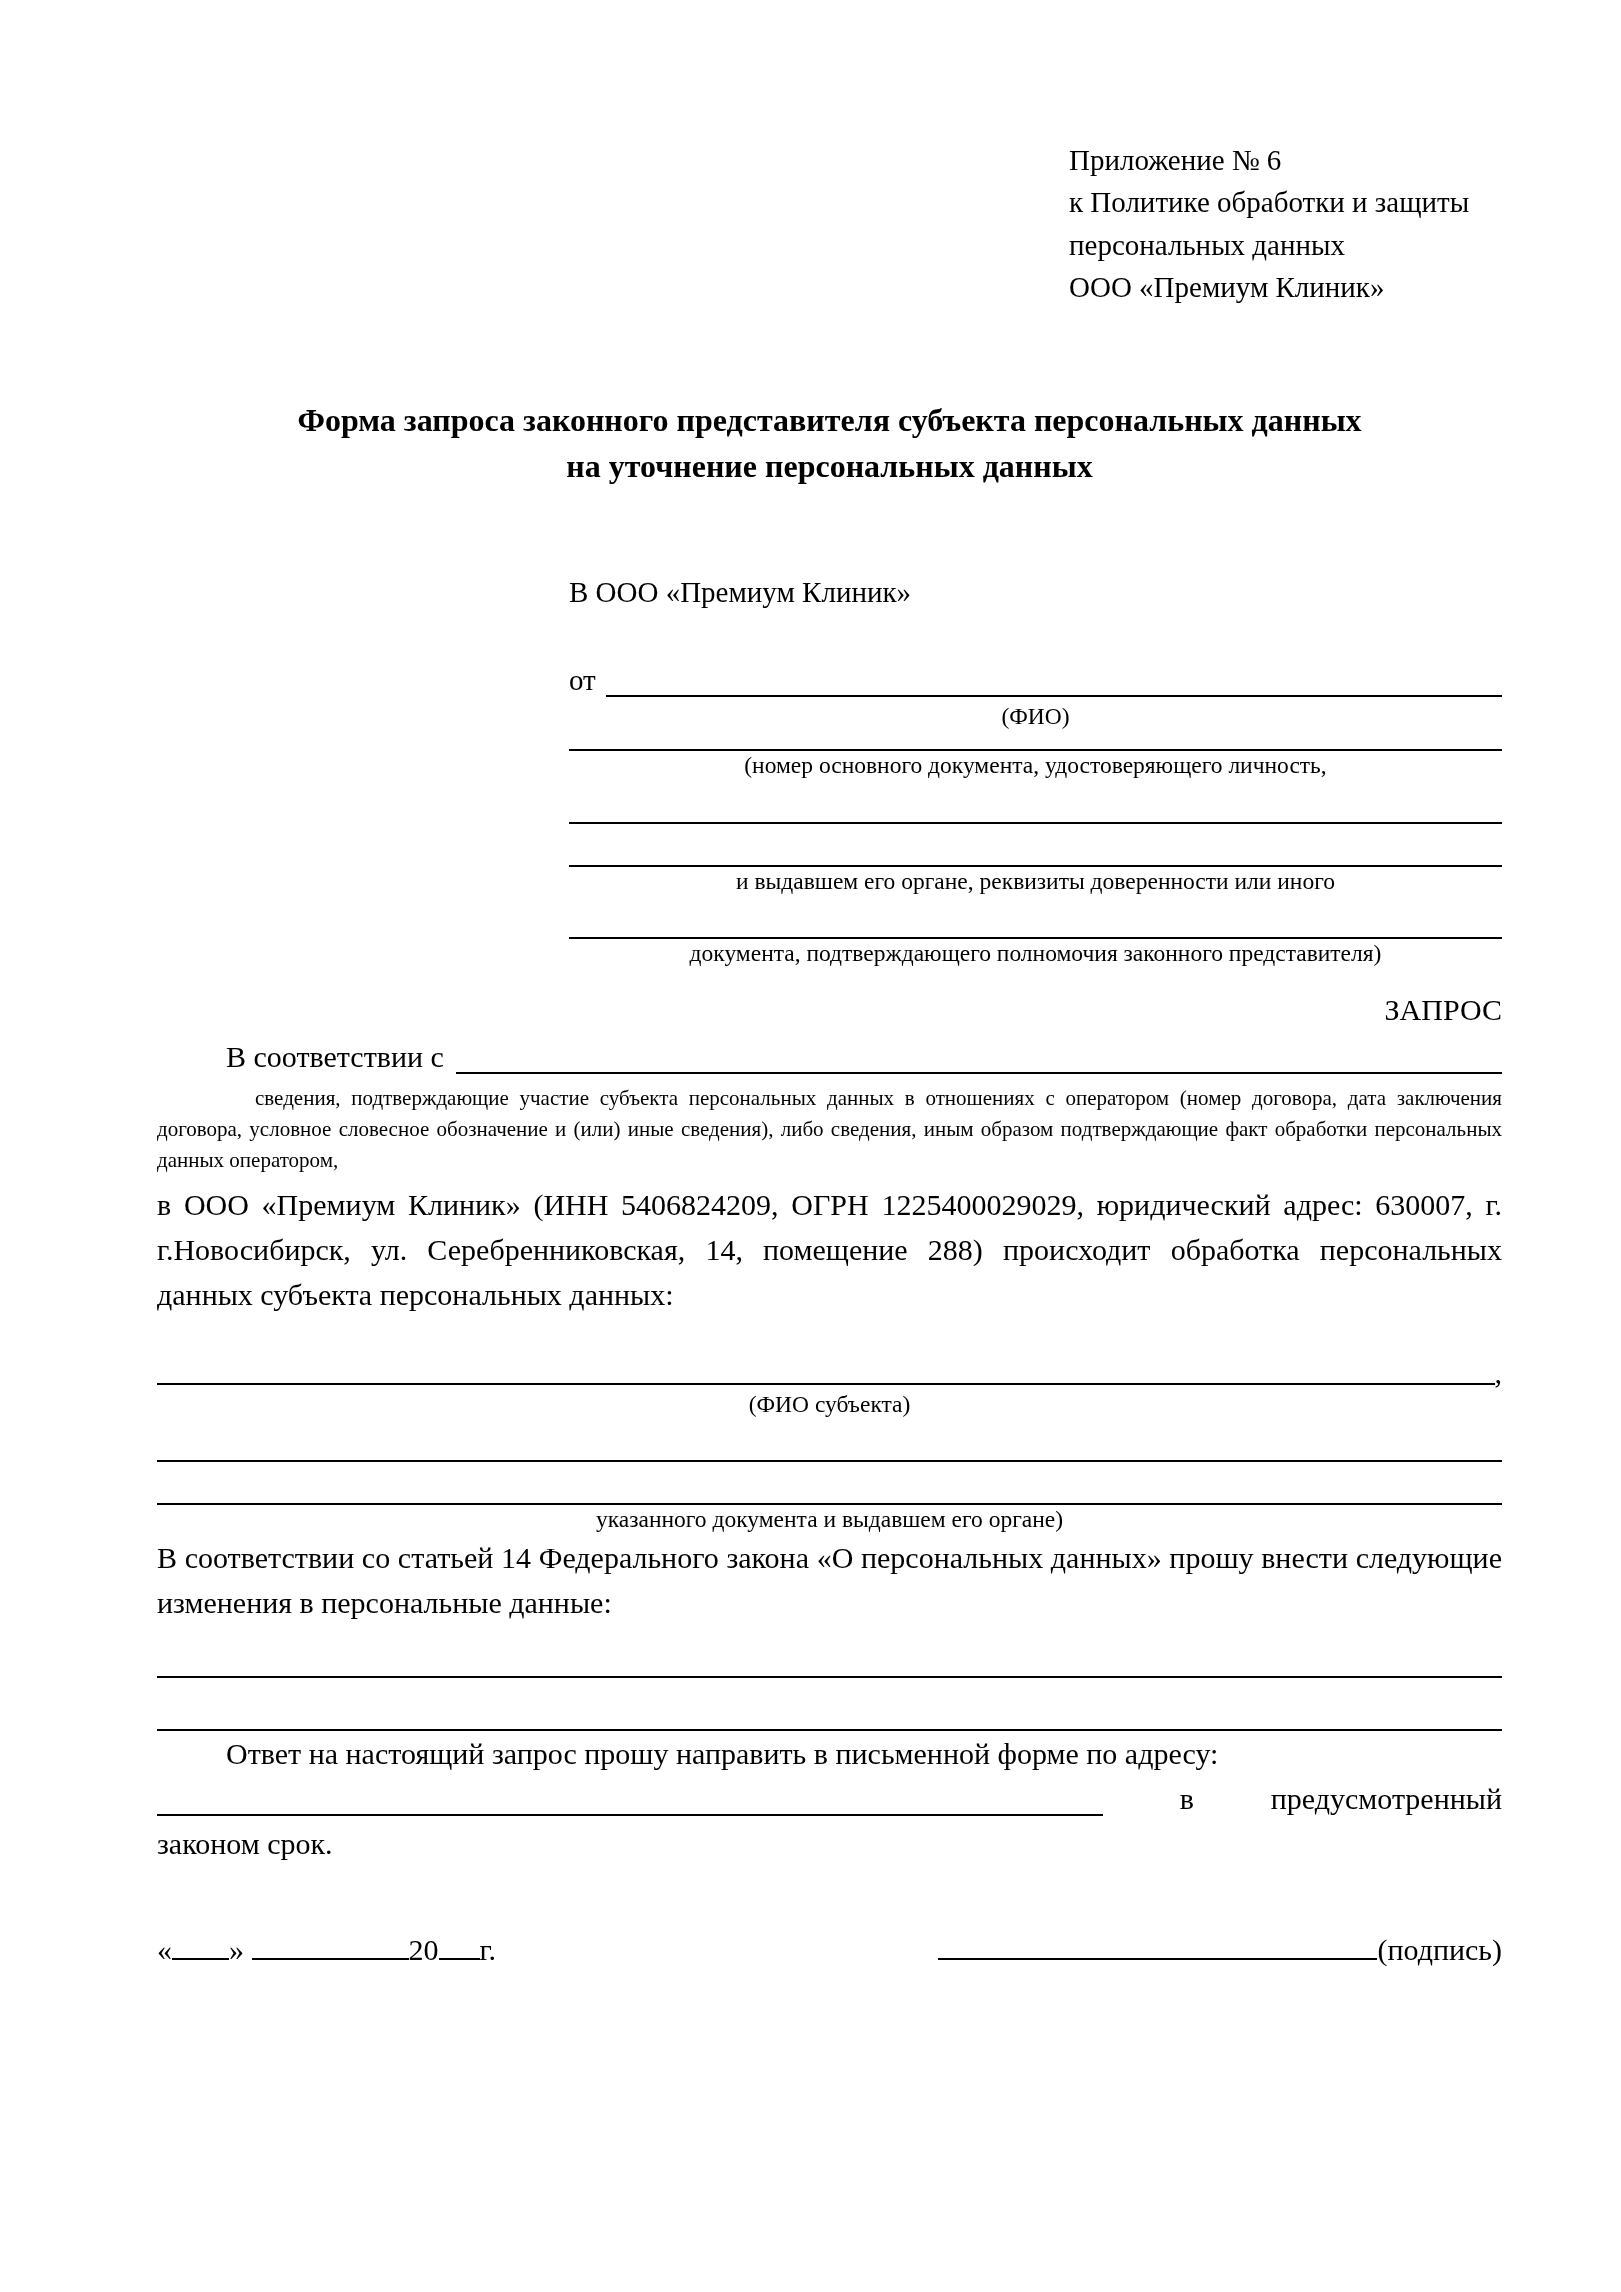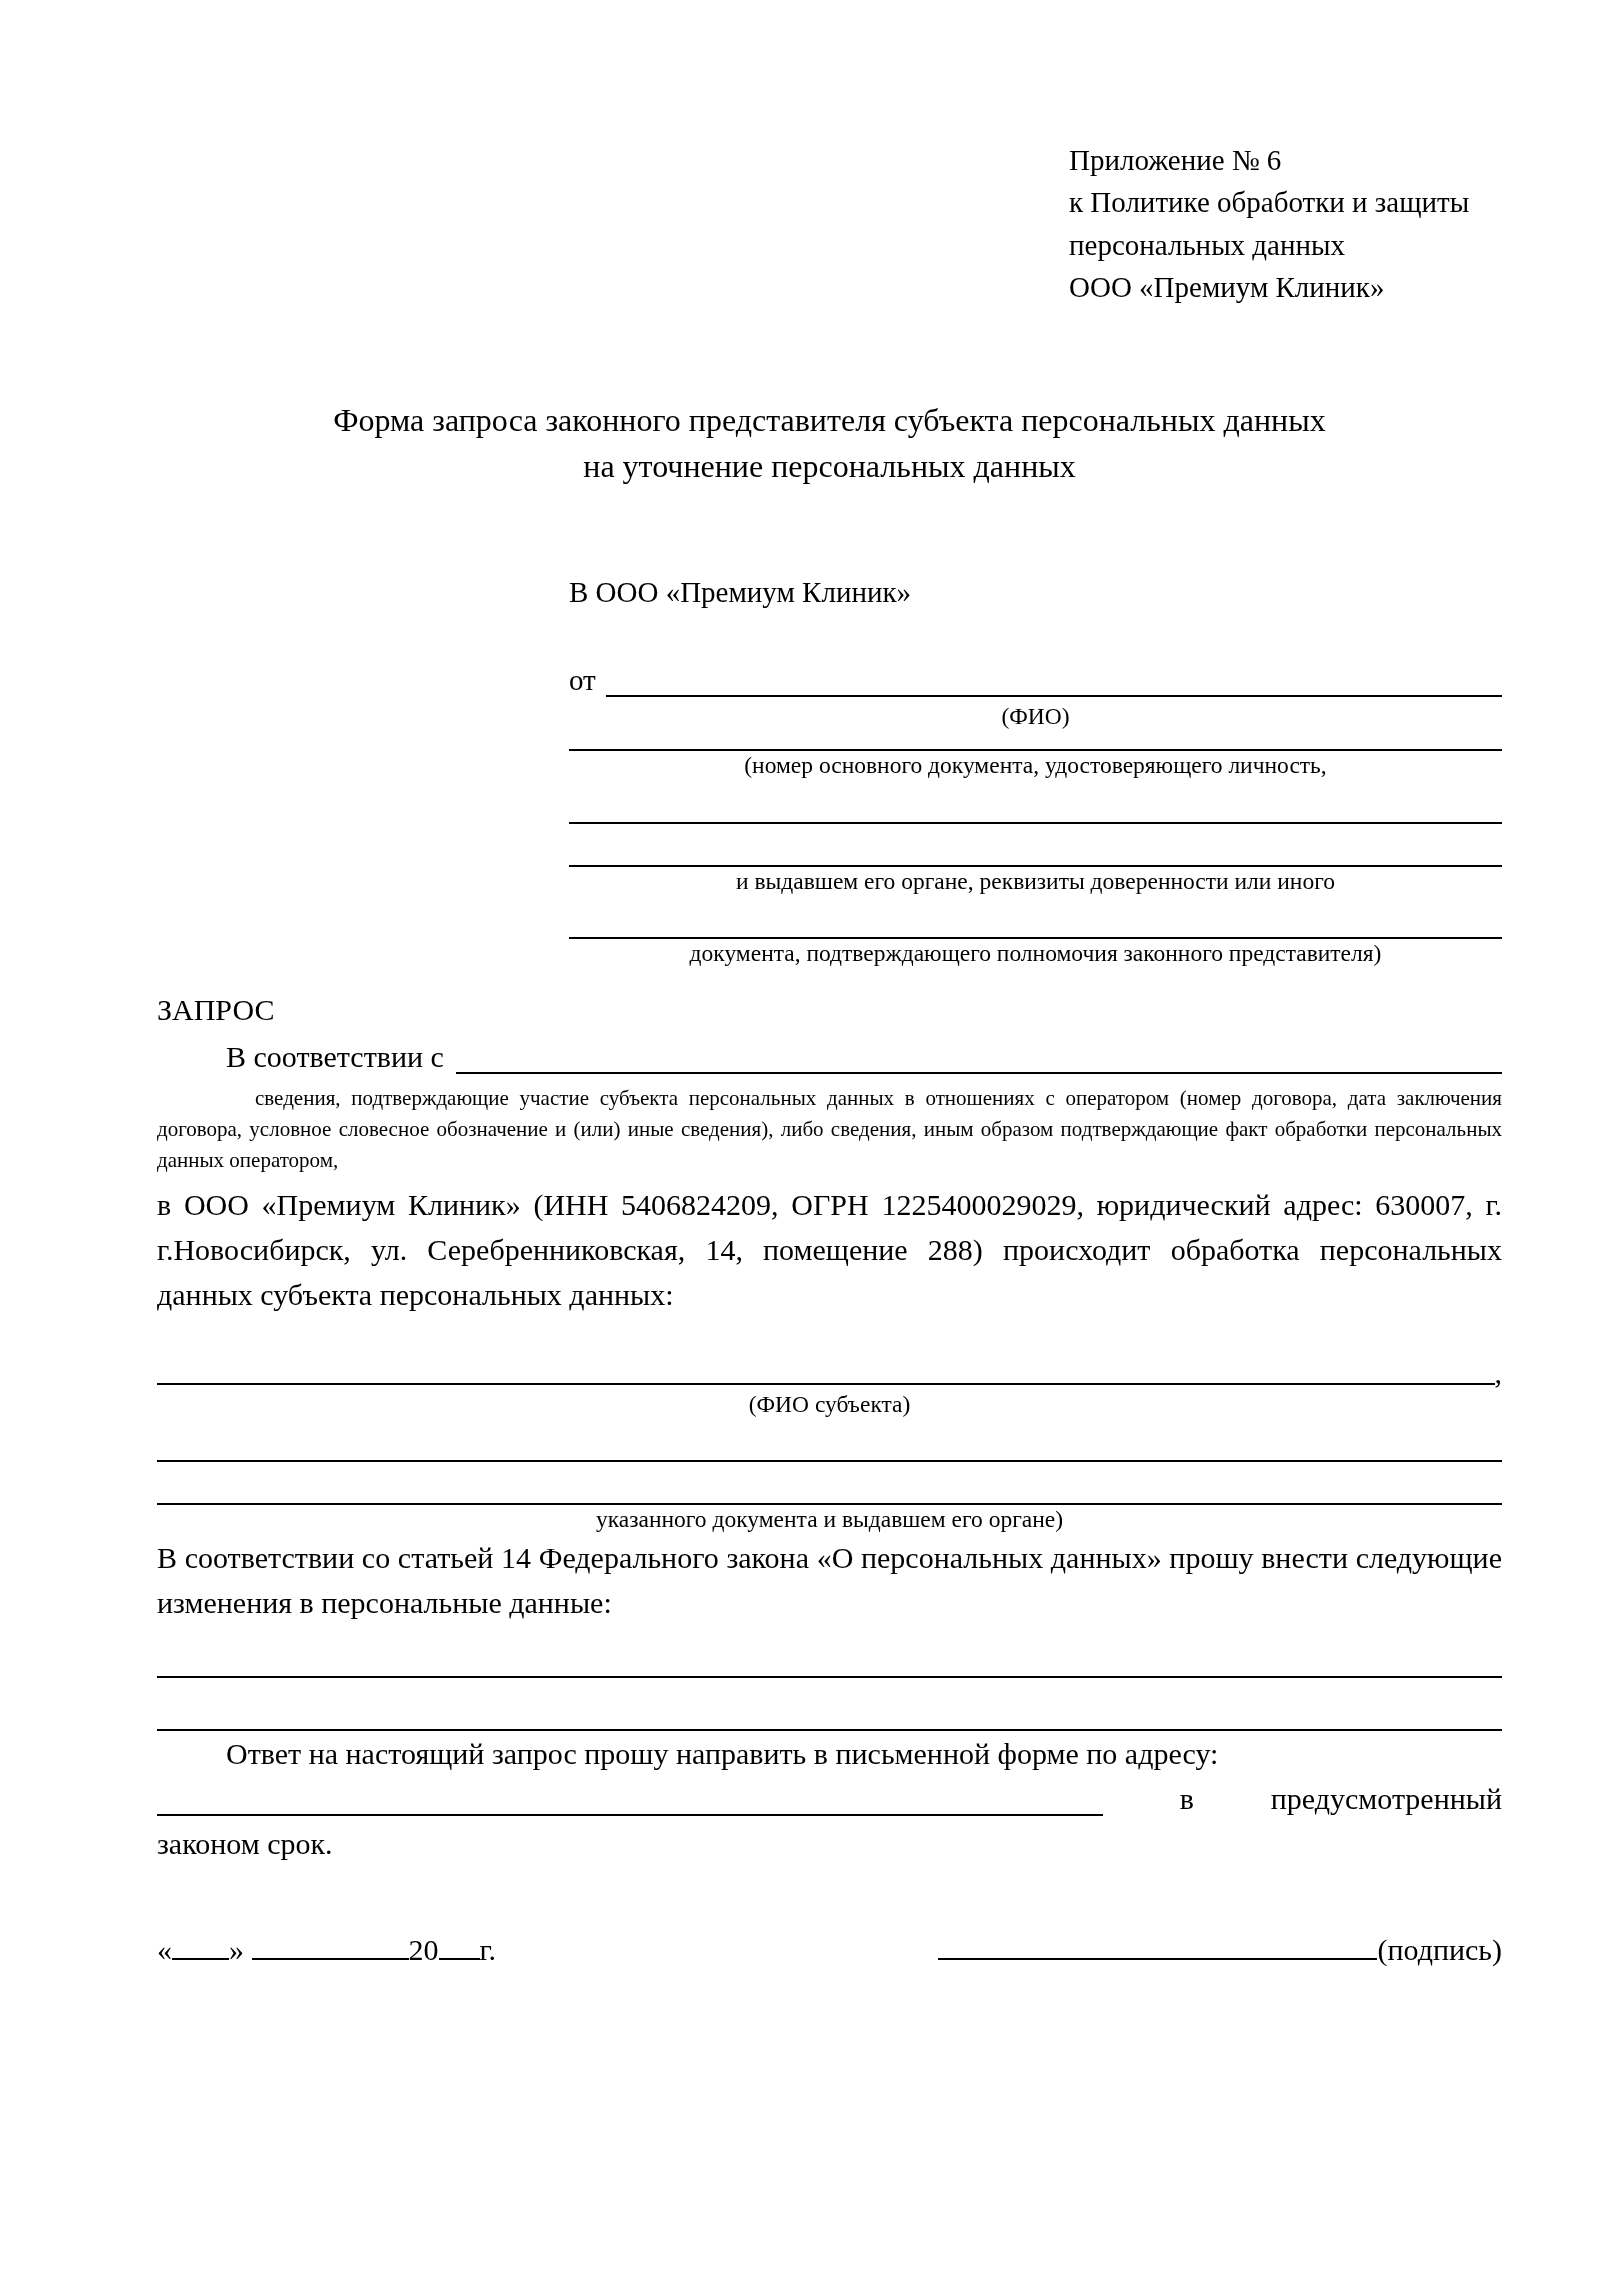--- a/index.html
+++ b/index.html
@@ -22,40 +22,40 @@
   .header-note {
     margin-top:139px;
     margin-left:912px;
     font-size:29px;
     line-height:1.46;
   }
   
   .doc-title {
     margin-top:90px;
     text-align:center;
-    font-weight:normal;
+    font-weight:bold;
     font-size:32px;
     line-height:1.42;
   }
   
   .addressee {
     margin-top:82px;
     margin-left:412px;
     font-size:29px;
     line-height:1.5;
   }
   .from-row { display:flex; align-items:flex-end;margin-top:44px; }
   .from-row .fill { flex:1; border-bottom:2.9px solid #000; margin-left:9.8px; margin-bottom:4.9px; }
   .cap { font-size:23.5px; line-height:1.25; text-align:center; }
   .rule { border-bottom:2px solid #000; height:43px; }
   .rule.first { height:19.6px; }
   
   .request-heading {
     margin-top:19.6px;
-    text-align:left;
+    text-align:right;
     font-size:30px;
     line-height:1.45;
   }
   .accordance-row { display:flex; font-size:30px; line-height:1.45; padding-left:69px; margin-top:3.9px; }
   .accordance-row .fill { flex:1; border-bottom:2.9px solid #000; margin-left:11.8px; margin-bottom:4.9px; }
   .footnote {
     font-size:21px;
     line-height:1.48;
     text-align:justify;
     text-indent:98px;

